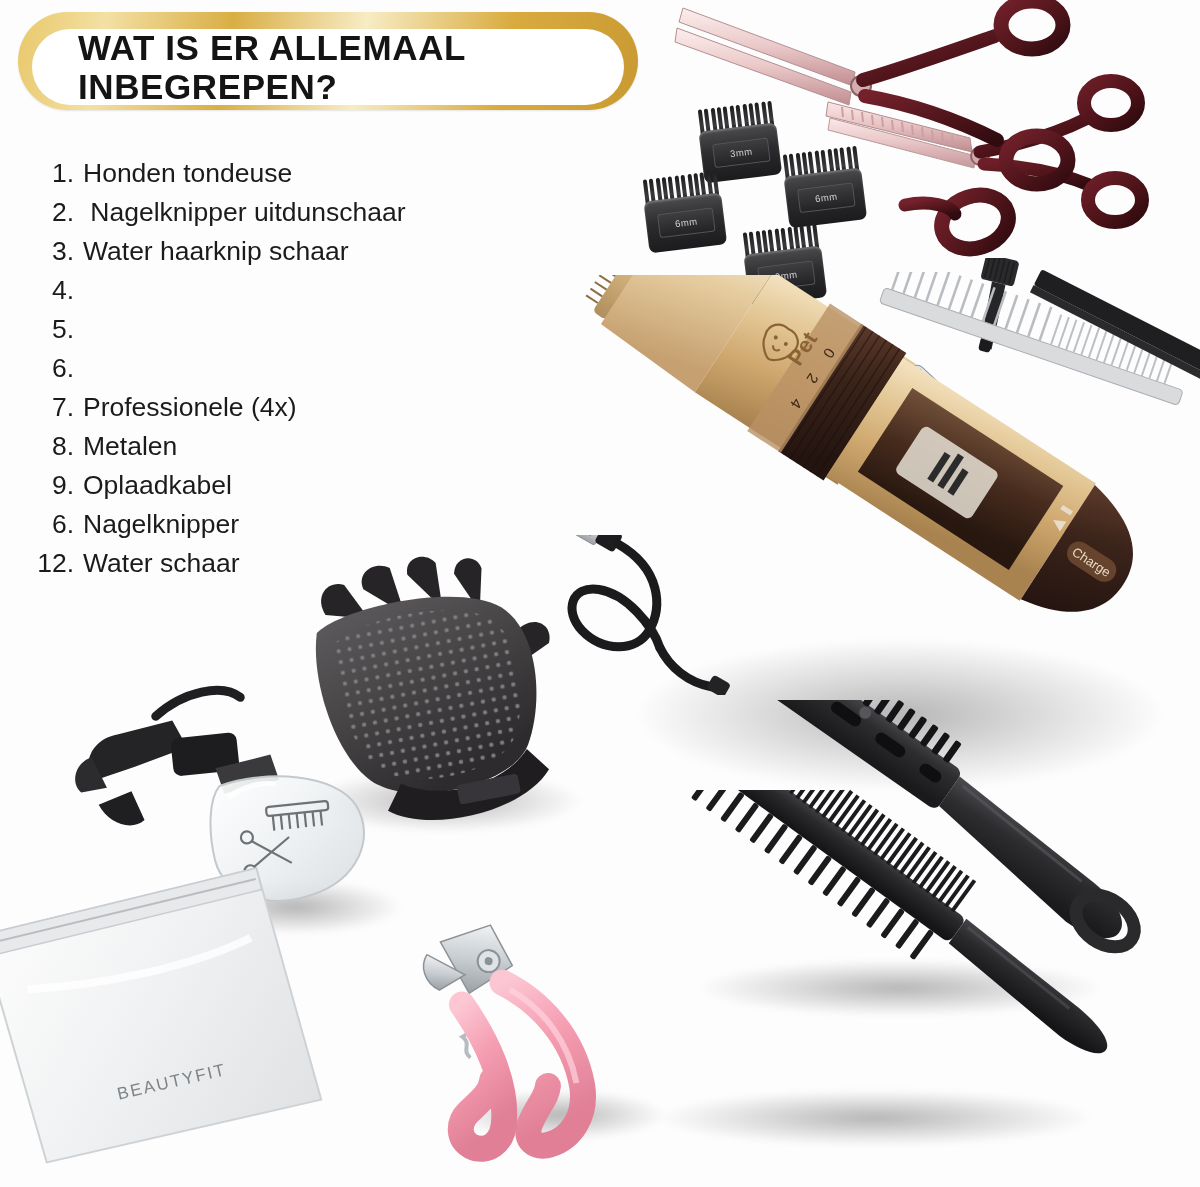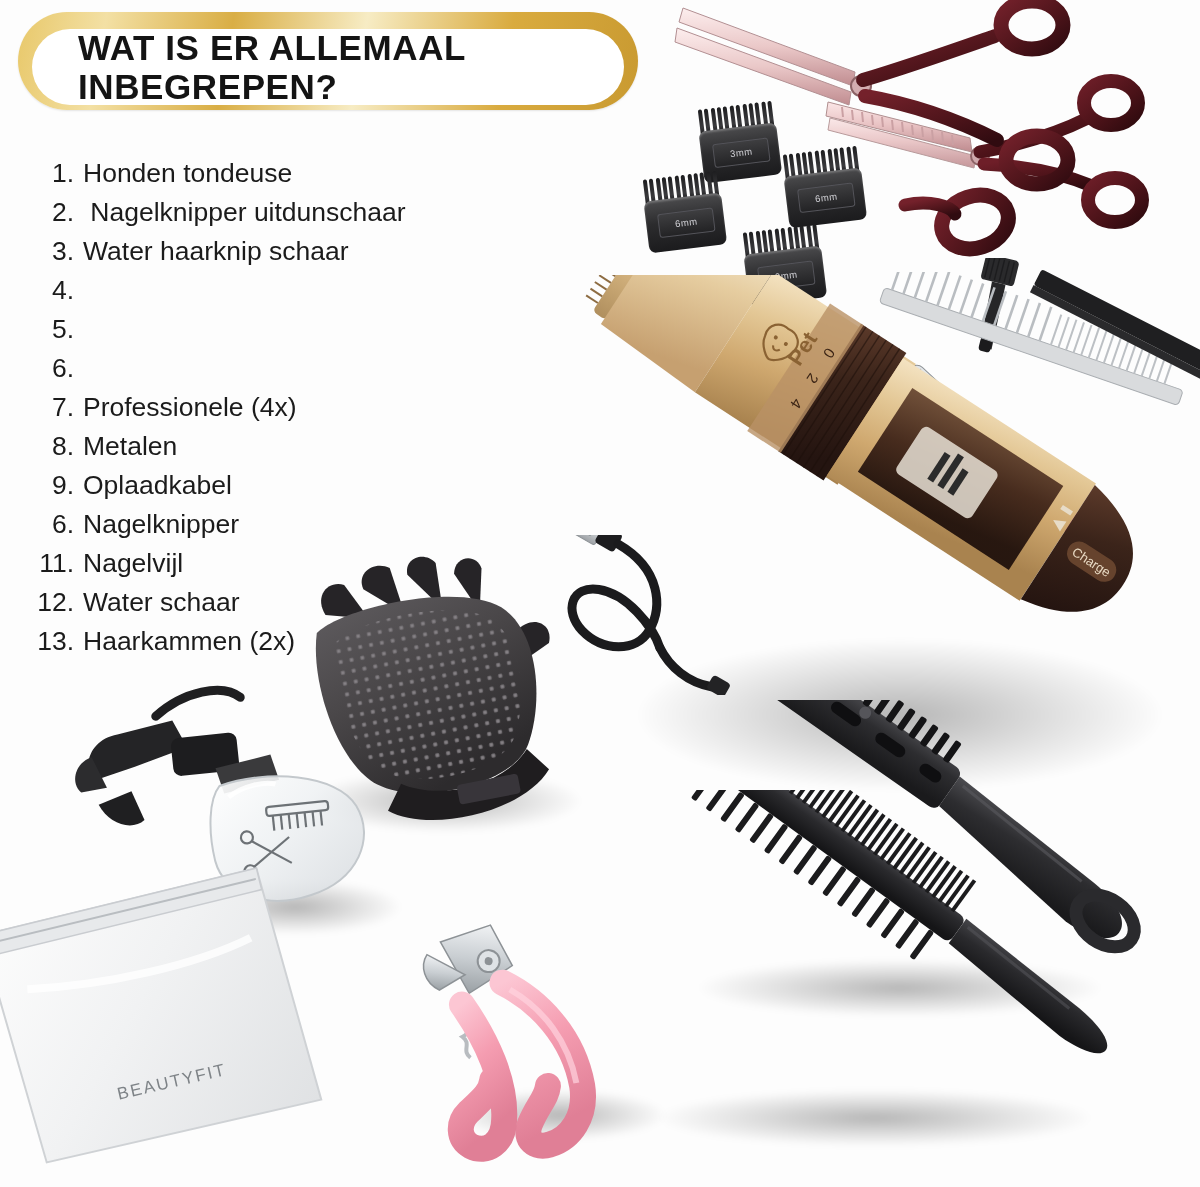--- a/index.html
+++ b/index.html
@@ -177,30 +177,22 @@
     </div>
     <div class="list-row">
       <span class="list-num">9.</span>
       <span class="list-label">Oplaadkabel</span>
     </div>
     <div class="list-row">
       <span class="list-num">6.</span>
       <span class="list-label">Nagelknipper</span>
     </div>
     <div class="list-row">
-      <span class="list-num">11.</span>
-      <span class="list-label">Nagelvijl</span>
-    </div>
-    <div class="list-row">
       <span class="list-num">12.</span>
       <span class="list-label">Water schaar</span>
-    </div>
-    <div class="list-row">
-      <span class="list-num">13.</span>
-      <span class="list-label">Haarkammen (2x)</span>
     </div>
   </div>
 
   <div class="obj" style="left:820px; top:60px; width:330px; height:175px;">
     <svg width="330" height="175" viewBox="0 0 330 175">
       <defs>
         <linearGradient id="blade1" x1="0" y1="0" x2="0" y2="1">
           <stop offset="0%" stop-color="#fbe7e7"></stop>
           <stop offset="45%" stop-color="#e9c3c4"></stop>
           <stop offset="100%" stop-color="#bf8b8f"></stop>

